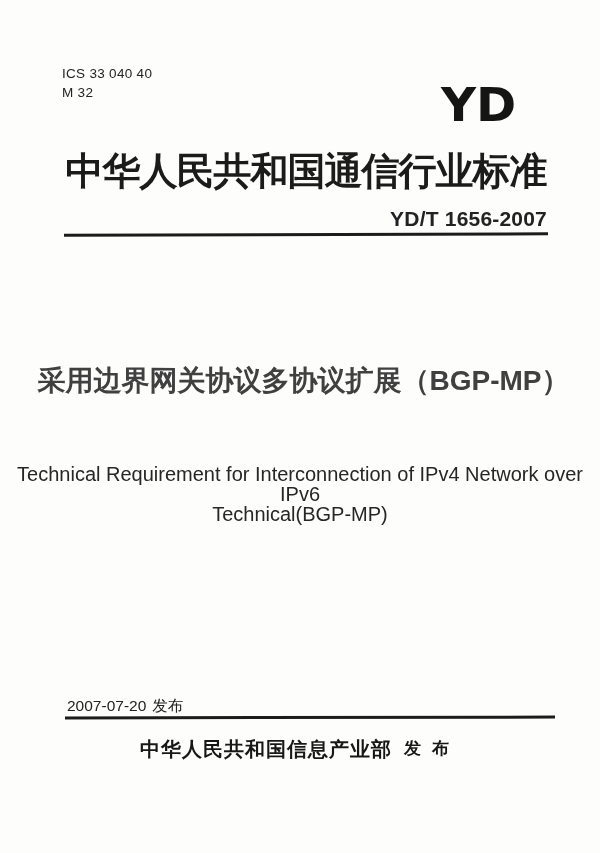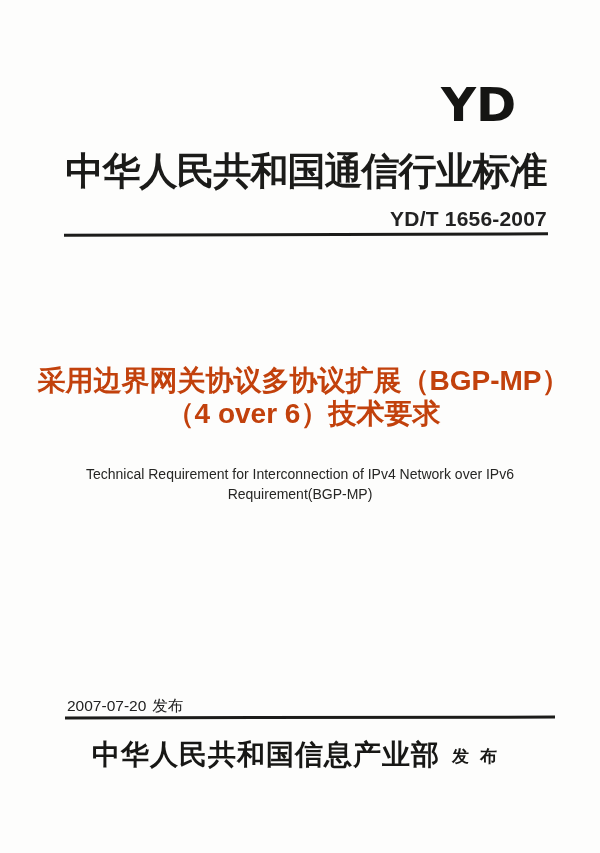--- a/index.html
+++ b/index.html
@@ -72,29 +72,29 @@
   }
   .zh-title {
     position: absolute;
     top: 364px;
     left: 7px;
     right: 0;
     text-align: center;
     font-size: 28px;
     font-weight: bold;
     line-height: 33px;
-    color: #c2410c;
+    color: #404040;
   }
   .en-title {
     position: absolute;
     top: 464px;
     left: 0;
     right: 0;
     text-align: center;
-    font-size: 14px;
+    font-size: 20px;
     line-height: 20px;
     font-weight: normal;
     color: #26262    4;
     color: #262624;
   }
   .dates-row {
     position: absolute;
     top: 696px;
     left: 67px;
     right: 47px;
@@ -117,52 +117,55 @@
     top: 736px;
     left: 0;
     right: 0;
     text-align: center;
     font-family: "DejaVu Serif", "Liberation Serif", serif;
     font-weight: bold;
     color: #171715;
     white-space: nowrap;
   }
   .pub-name {
-    font-size: 28px;
+    font-size: 20px;
     letter-spacing: 1px;
   }
   .pub-label {
     font-size: 17px;
     letter-spacing: 11px;
     margin-left: 12px;
     vertical-align: 2px;
   }
 </style>
 </head>
 <body>
 
 <div class="page">
 
+  <div class="ics-block">
+    <div>ICS 33 040 40</div>
+    <div>M 32</div>
+  </div>
 
   <div class="yd-logo">YD</div>
 
   <div class="std-title">中华人民共和国通信行业标准</div>
 
   <div class="doc-number">YD/T 1656-2007</div>
 
   <div class="rule rule-top"></div>
 
   <div class="zh-title">
     <div>采用边界网关协议多协议扩展（BGP-MP）</div>
-    <div>（4 over 6）技术要求</div>
   </div>
 
   <div class="en-title">
     <div>Technical Requirement for Interconnection of IPv4 Network over IPv6</div>
-    <div>Requirement(BGP-MP)</div>
+    <div>Technical(BGP-MP)</div>
   </div>
 
   <div class="dates-row">
     <div>
       <span>2007-07-20</span><span class="lbl">发布</span>
     </div>
   </div>
 
   <div class="rule rule-bottom"></div>
 

